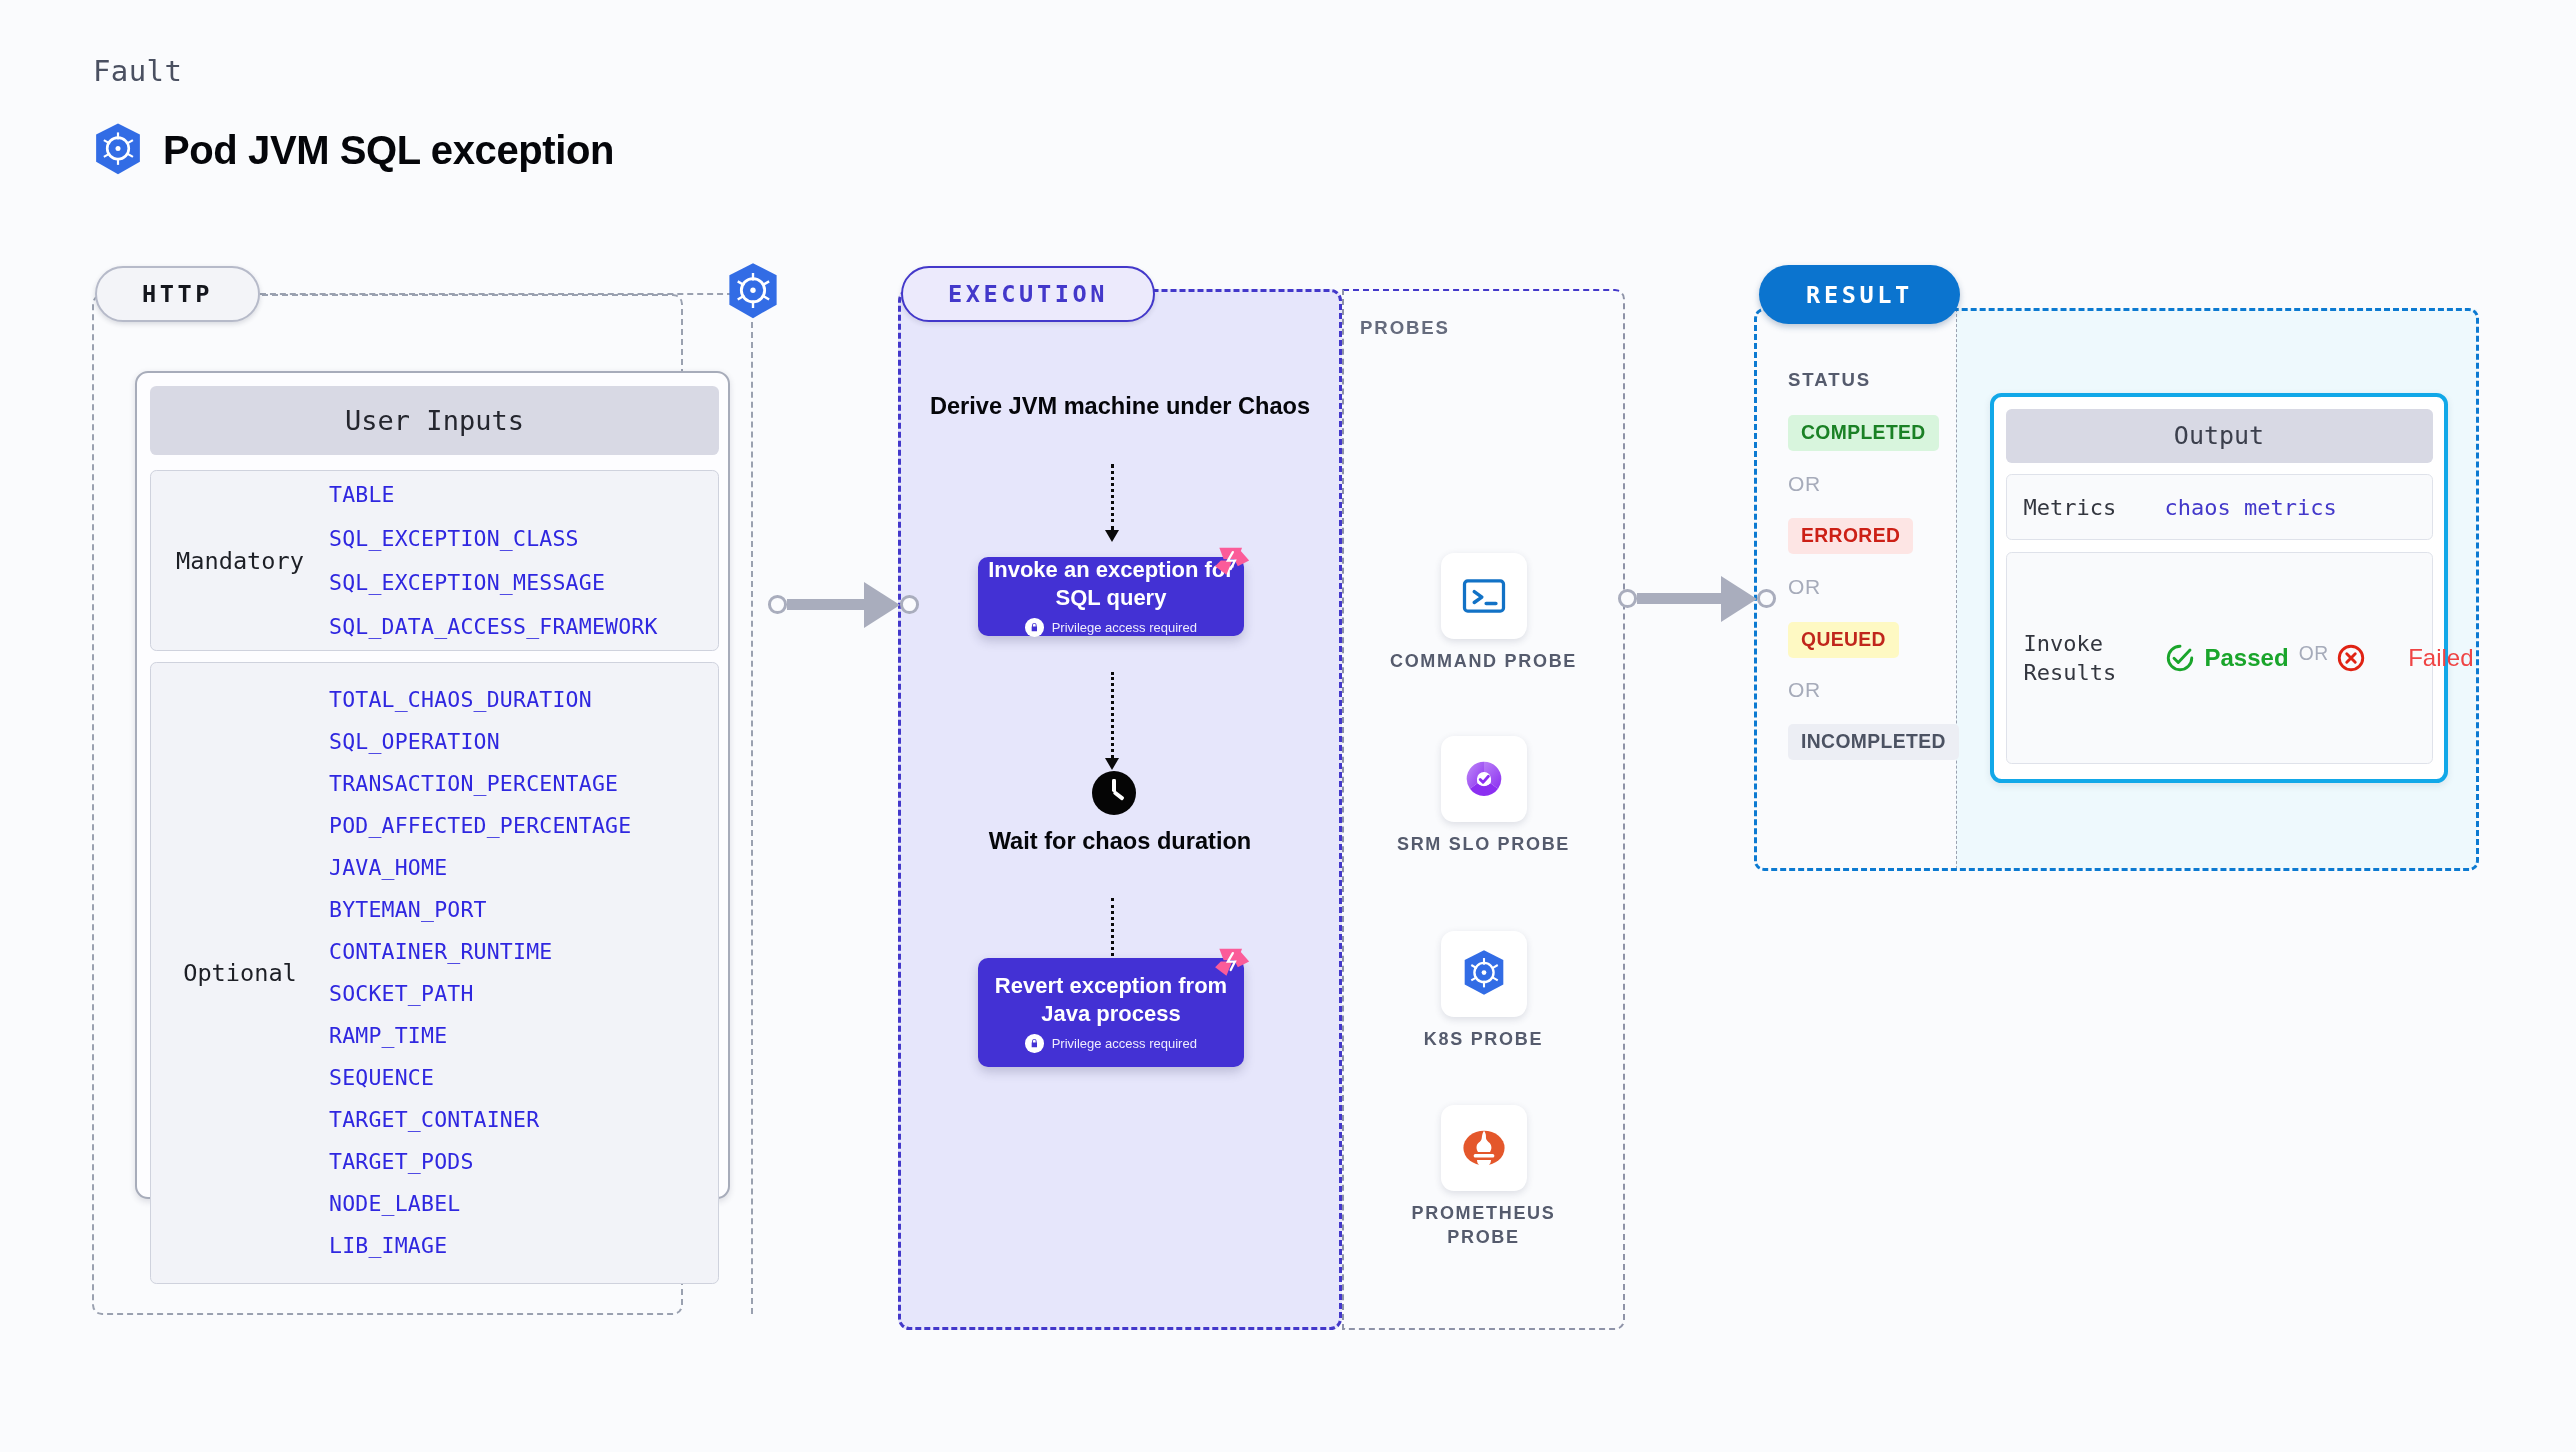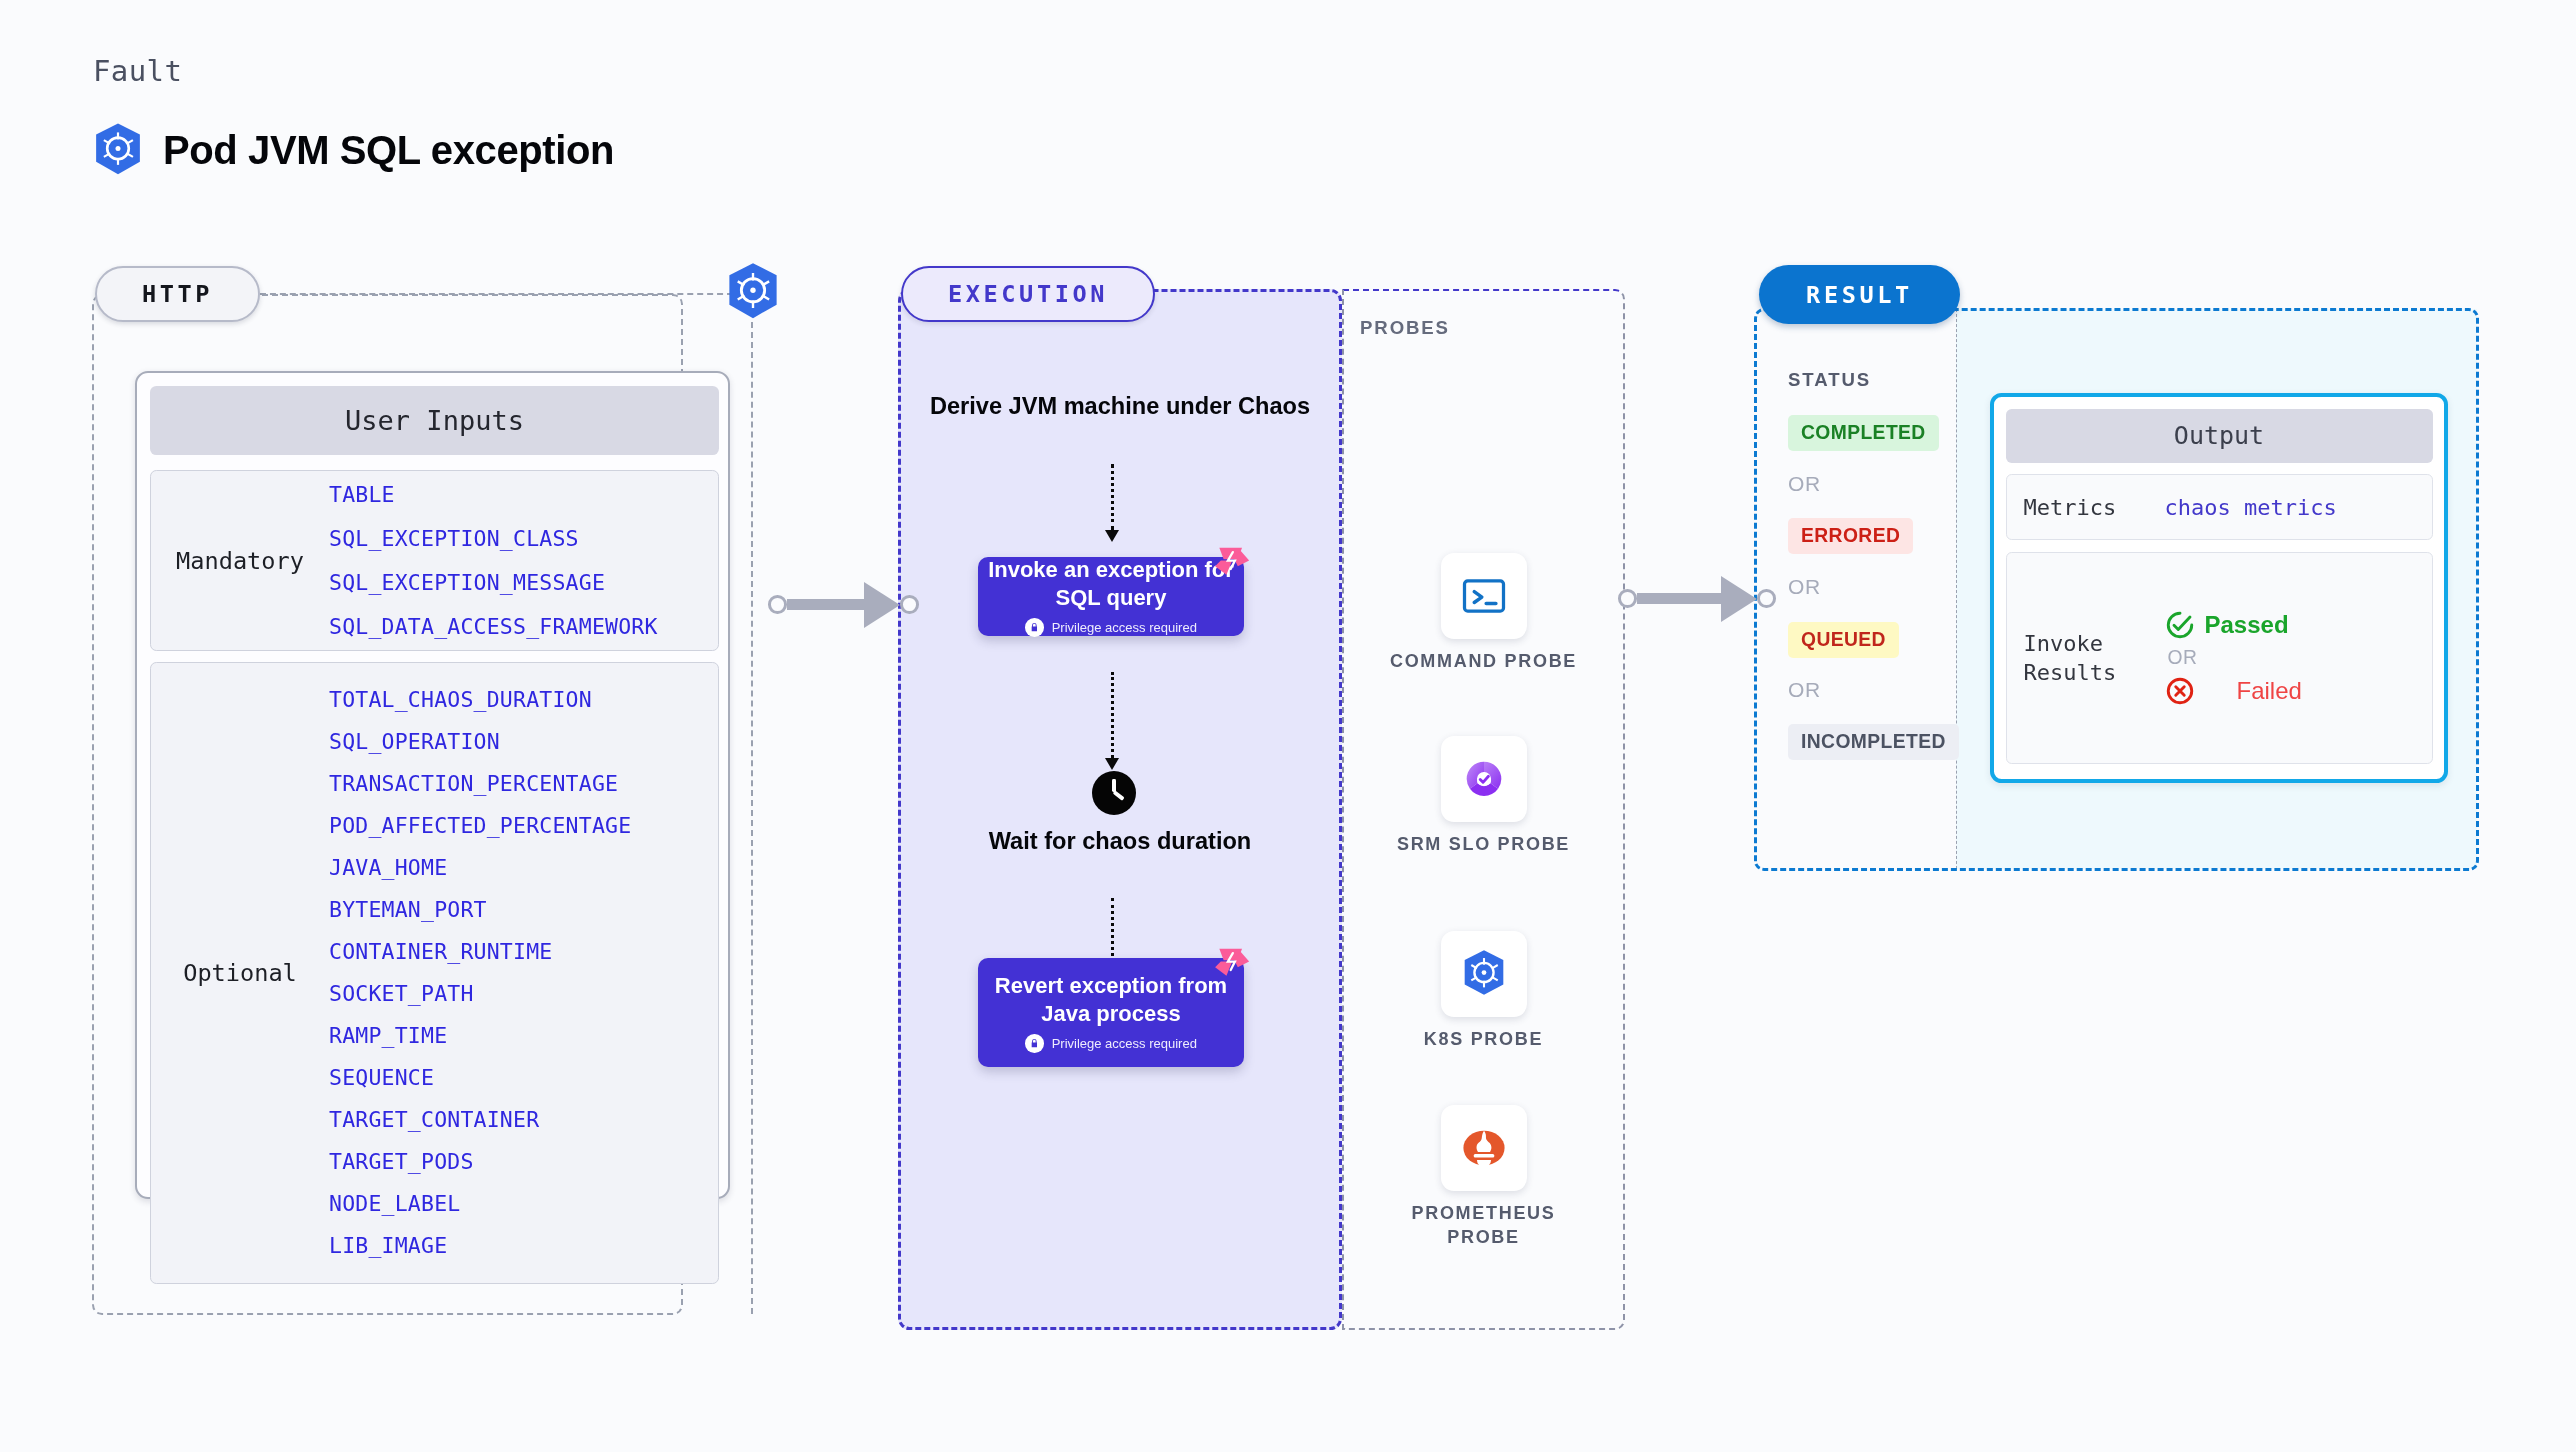--- a/index.html
+++ b/index.html
@@ -239,21 +239,21 @@
     position: absolute; left: 11.5px; width: 427px;
     background: #f9fafc; border: 1.4px solid #dfe2ea; border-radius: 5.7px; display: flex; align-items: center;
   }
   .out-metrics { top: 77px; height: 66px; }
   .out-probes  { top: 155px; height: 212px; }
   .out-key {
     width: 158px; flex: none; padding-left: 17px;
     font-family: "DejaVu Sans Mono", monospace; font-size: 22px; color: #33363f; line-height: 29px;
   }
   .out-val-metrics { font-family: "DejaVu Sans Mono", monospace; font-size: 22px; color: #4338ca; }
-  .out-val-col { display: flex; flex-direction: column; gap: 7.2px; }
+  .out-val-col { display: flex; flex-direction: row; gap: 7.2px; }
   .res-line { display: flex; align-items: center; gap: 10px; }
   .res-line svg { width: 30px; height: 30px; display: block; flex: none; }
   .res-pass { font-size: 24px; font-weight: bold; color: #1aa52b; }
   .res-fail { font-size: 24px; font-weight: normal; color: #ef4444; margin-left: 32px; }
   .res-or { font-size: 19.3px; color: #a6abba; letter-spacing: 0.7px; padding-left: 2.9px; }
 </style>
 </head>
 <body>
 
 <div class="canvas">

